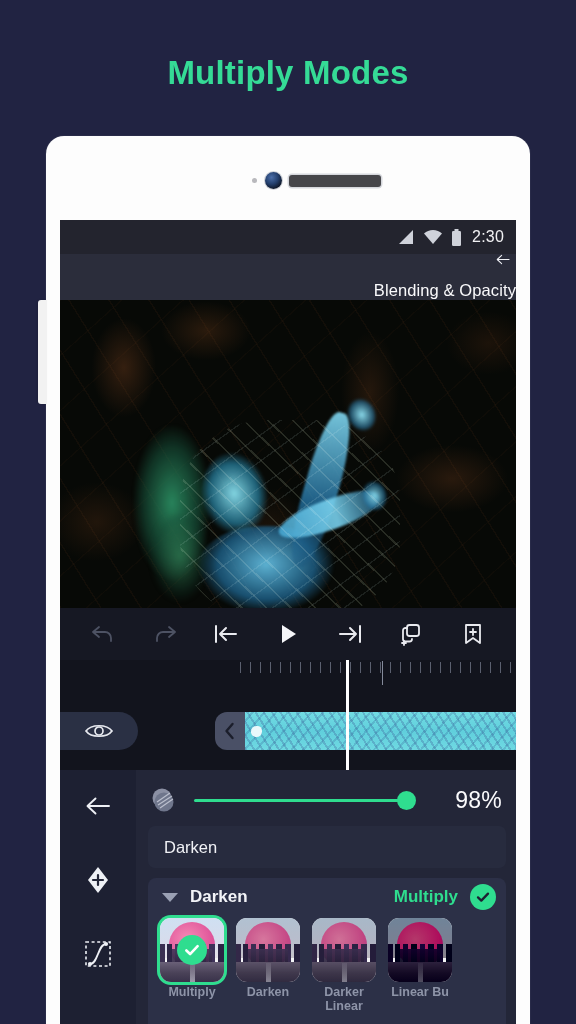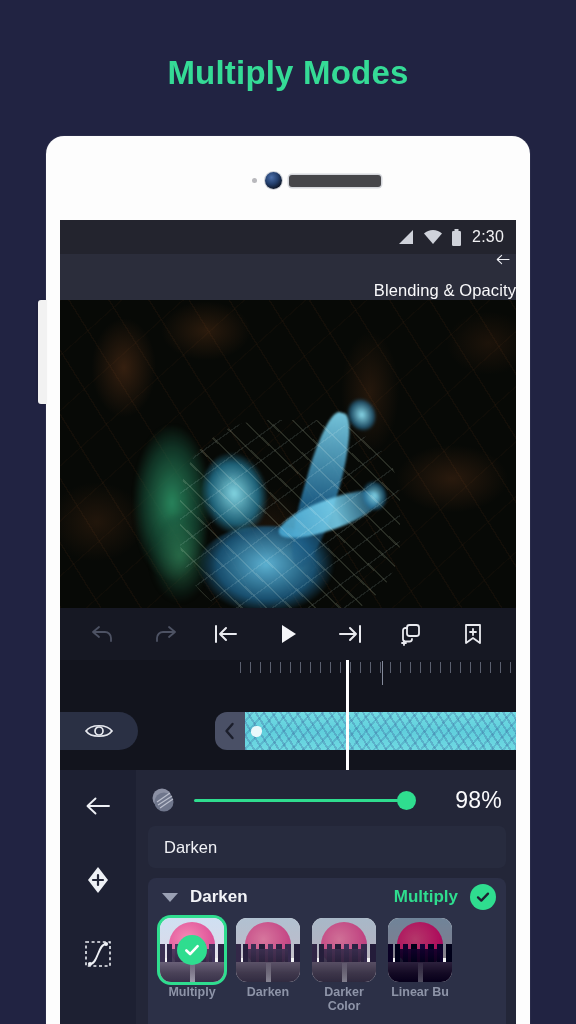--- a/index.html
+++ b/index.html
@@ -515,21 +515,21 @@
               <div class="thumb">
                 <div class="thumb-art">
                   <div class="sky"></div>
                   <div class="sun"></div>
                   <div class="skyline"></div>
                   <div class="bridge"></div>
                   <div class="road"></div>
                   <div class="road-line"></div>
                 </div>
               </div>
-              <div class="thumb-label">Darker Color</div>
+              <div class="thumb-label">Darker Linear</div>
             </div>
 
 
             <div class="thumb-cell t-linearburn">
               <div class="thumb">
                 <div class="thumb-art">
                   <div class="sky"></div>
                   <div class="sun"></div>
                   <div class="skyline"></div>
                   <div class="bridge"></div>

